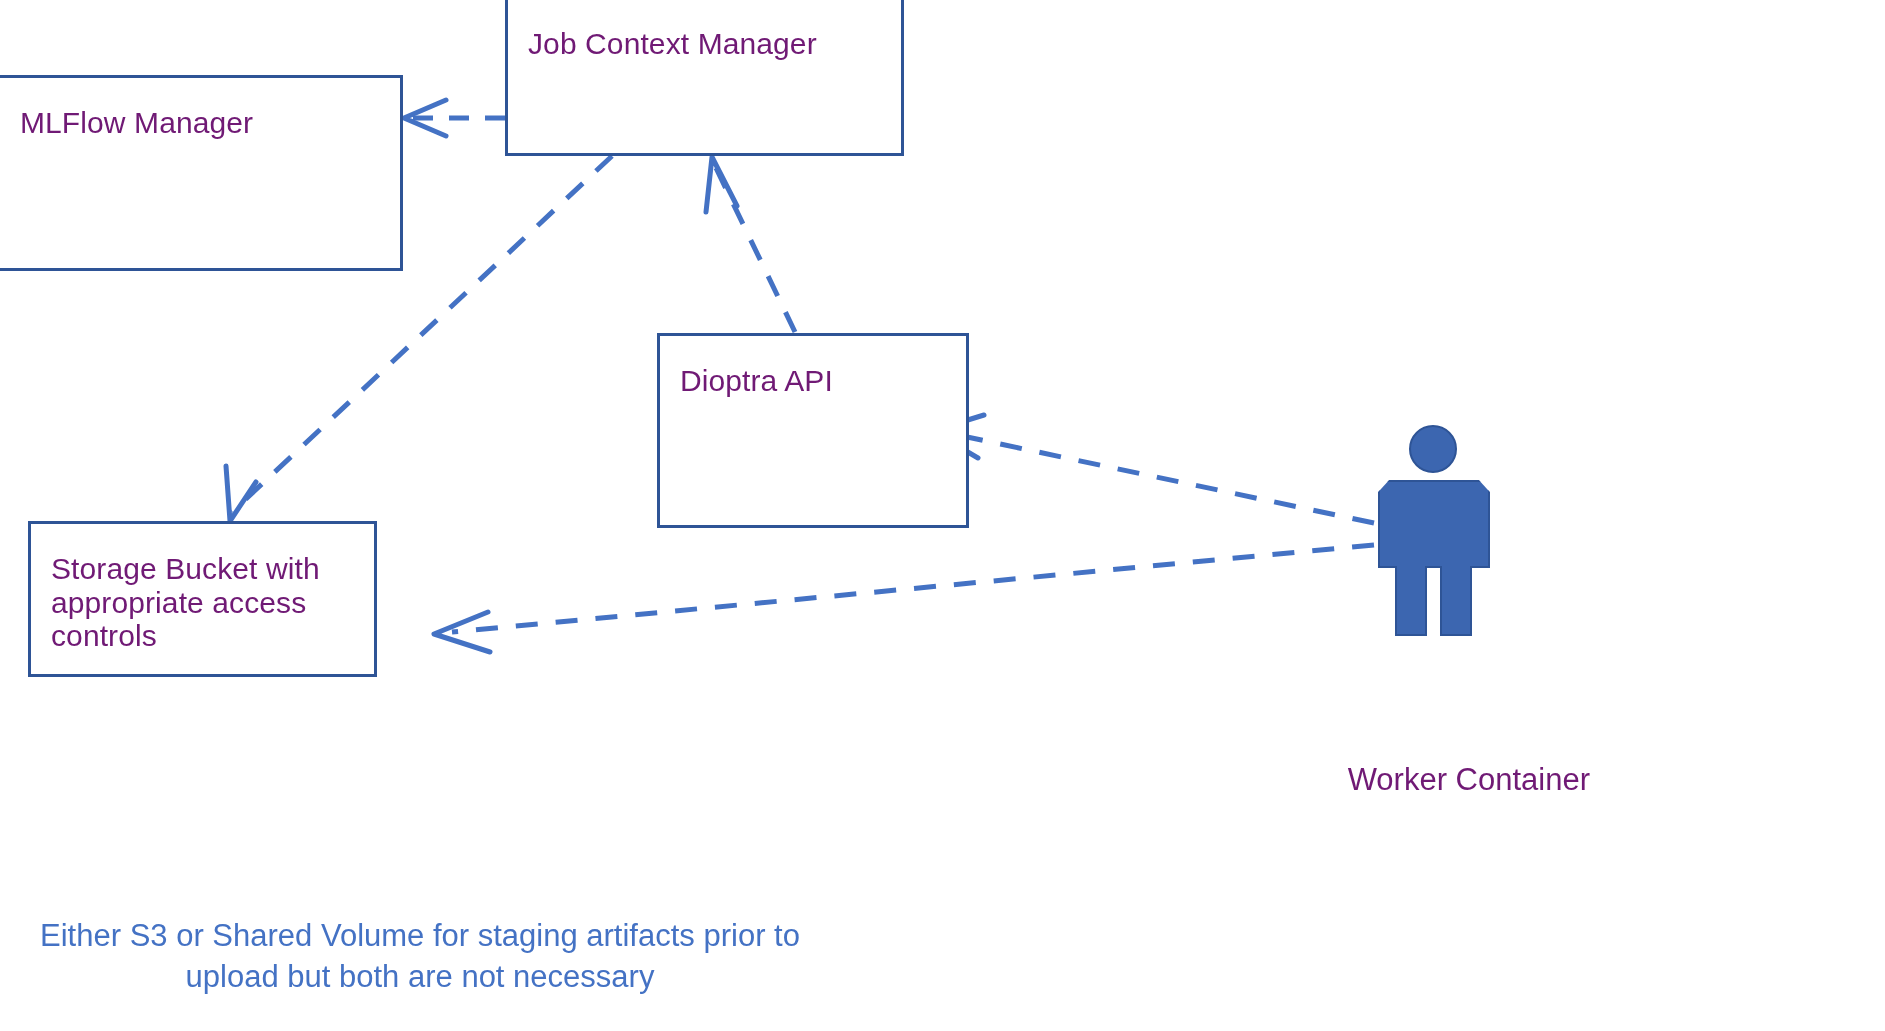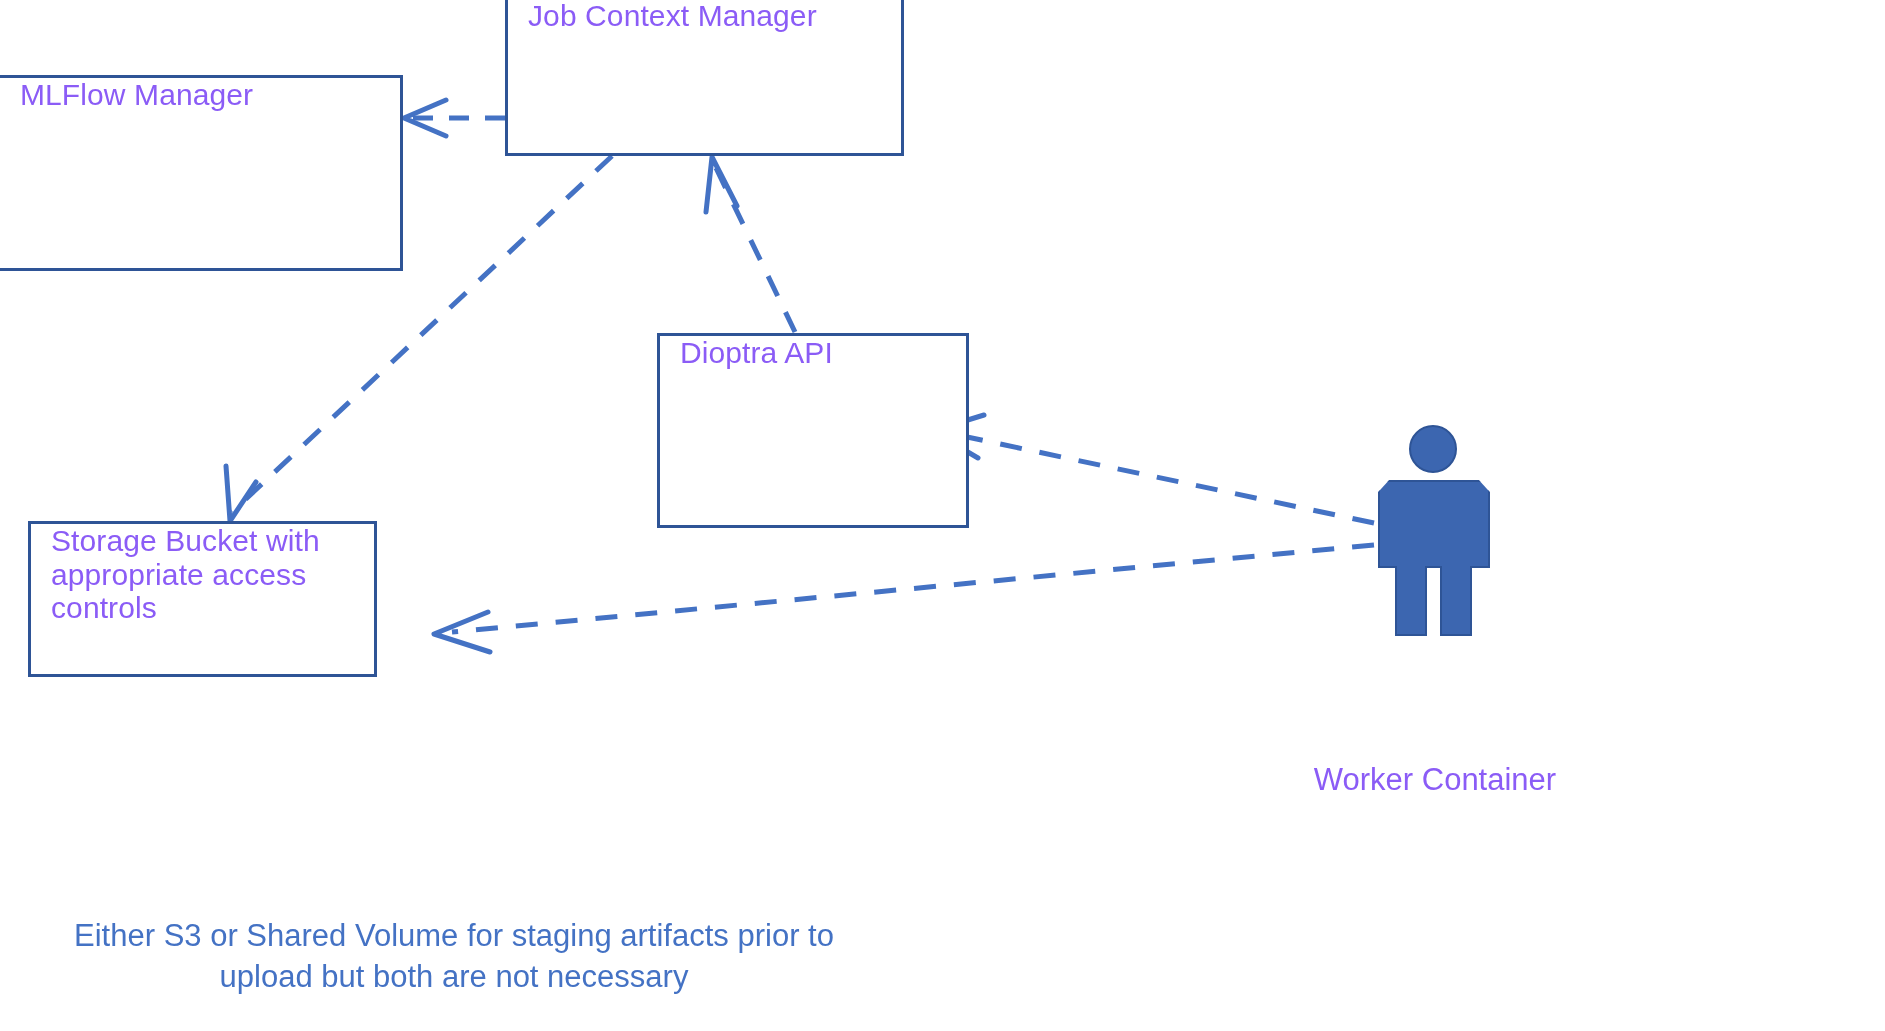--- a/index.html
+++ b/index.html
@@ -28,23 +28,23 @@
   }
   .node {
     position: absolute;
     box-sizing: border-box;
     border: 3px solid #2E5496;
     background: #ffffff;
   }
   .node-label {
     position: absolute;
     left: 20px;
-    top: 0;
+    top: 28px;
     right: 10px;
-    color: #8b5cf6;
+    color: #701a75;
     font-size: 30px;
     line-height: 1.12;
     letter-spacing: 0.1px;
     white-space: pre-line;
   }
   
   #node-mlflow        { left: -3px;  top: 75px;  width: 406px; height: 196px; }
   #node-jobcontext    { left: 505px; top: -4px;  width: 399px; height: 160px; }
   #node-dioptra       { left: 657px; top: 333px; width: 312px; height: 195px; }
   #node-storage       { left: 28px;  top: 521px; width: 349px; height: 156px; }
@@ -100,37 +100,36 @@
     box-sizing: border-box;
   }
   .actor-arm.left  { left: 4px;  clip-path: polygon(0% 14%, 100% 0%, 100% 100%, 0% 100%); }
   .actor-arm.right { left: 96px; clip-path: polygon(0% 0%, 100% 14%, 100% 100%, 0% 100%); }
 
   #actor-label {
     position: absolute;
     left: 1280px;
     top: 762px;
     width: 310px;
-    text-align: center;
-    color: #8b5cf6;
+    text-align: right;
+    color: #701a75;
     font-size: 31px;
     white-space: nowrap;
   }
 
   #caption {
     position: absolute;
     left: 40px;
     top: 915px;
     width: 760px;
     text-align: center;
     color: #4472C4;
     font-size: 31px;
     line-height: 1.33;
     white-space: pre-line;
-    margin-left: 34px;
   }
 </style>
 </head>
 <body>
 
 <div id="canvas">
 
   <svg id="edges" viewBox="0 0 1885 1031">
 
     <g>

